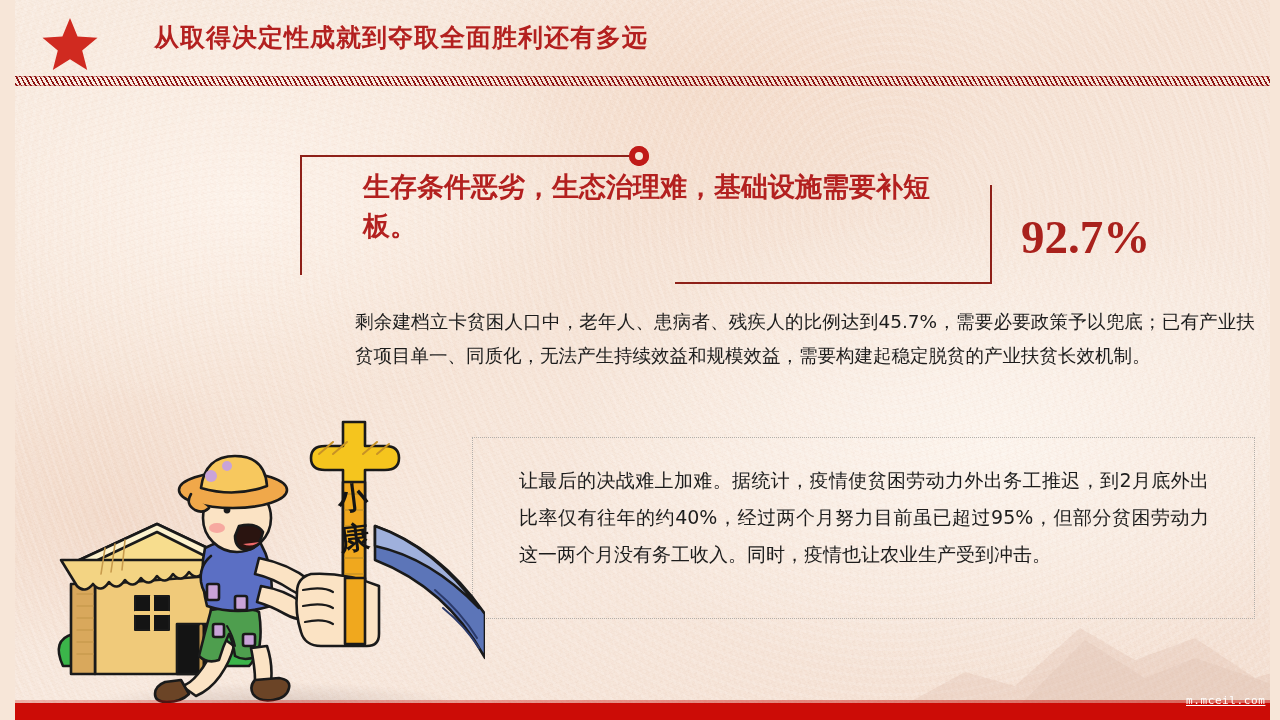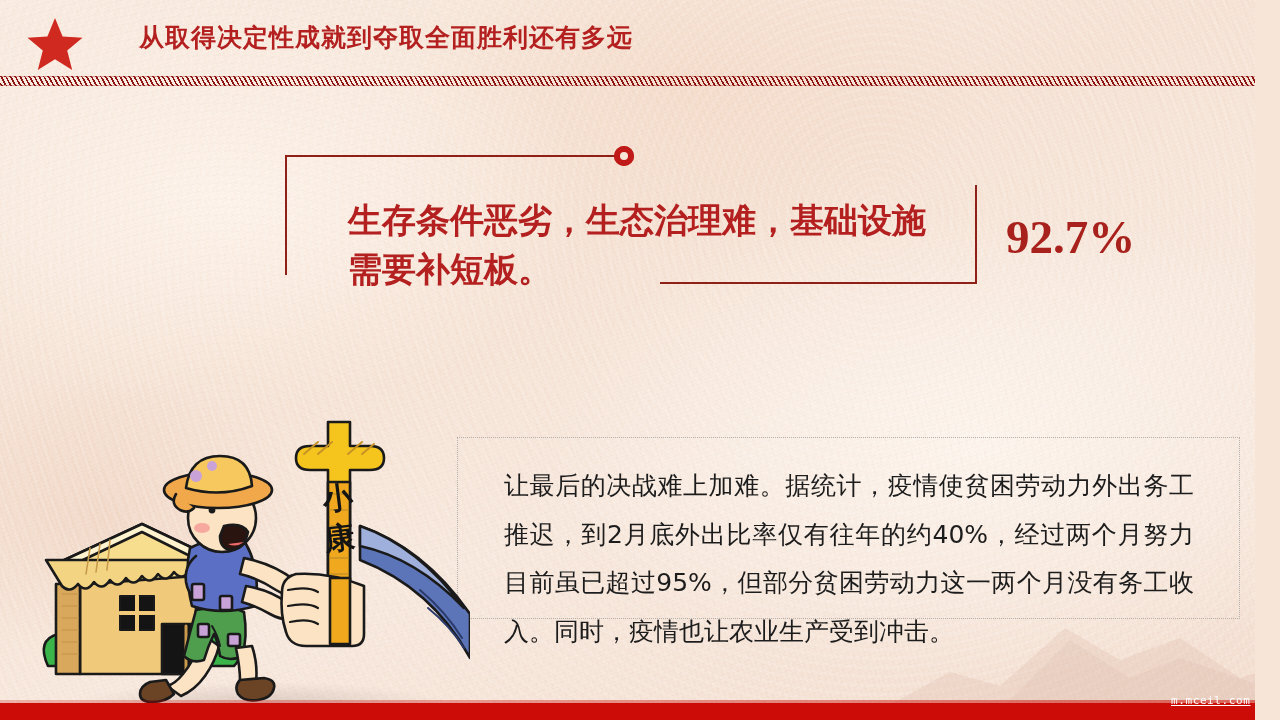--- a/index.html
+++ b/index.html
@@ -9,20 +9,21 @@
     background:#f7e6d8;
   }
   .stage{
     position:relative;width:1255px;height:720px;overflow:hidden;
     background:
       radial-gradient(ellipse 520px 300px at 18% 28%, rgba(255,246,238,.85), rgba(255,246,238,0) 70%),
       radial-gradient(ellipse 620px 340px at 78% 62%, rgba(255,250,244,.75), rgba(255,250,244,0) 70%),
       radial-gradient(ellipse 400px 240px at 55% 12%, rgba(243,214,194,.55), rgba(243,214,194,0) 72%),
       radial-gradient(ellipse 300px 200px at 8% 72%, rgba(238,206,186,.5), rgba(238,206,186,0) 70%),
       linear-gradient(160deg,#f9ece1 0%,#f6e3d5 38%,#f8e9de 62%,#f4dfd1 100%);
+    margin-left: 15px;
   }
   
   .grain{
     position:absolute;inset:0;pointer-events:none;opacity:.5;
     background-image:
       repeating-linear-gradient(27deg, rgba(196,150,125,.055) 0 1px, rgba(255,255,255,0) 1px 3px),
       repeating-linear-gradient(-14deg, rgba(183,135,110,.05) 0 1px, rgba(255,255,255,0) 1px 4px),
       repeating-linear-gradient(71deg, rgba(255,255,255,.18) 0 2px, rgba(255,255,255,0) 2px 5px),
       repeating-radial-gradient(circle at 30% 40%, rgba(190,140,115,.035) 0 2px, rgba(0,0,0,0) 2px 7px);
   }
@@ -64,23 +65,23 @@
   .dot{
     position:absolute;left:614px;top:146px;width:20px;height:20px;
     border-radius:50%;background:#c01a18;
     box-shadow:inset 0 0 0 5px #c01a18;
   }
   .dot::after{
     content:"";position:absolute;left:6px;top:6px;width:8px;height:8px;
     border-radius:50%;background:#f7e6d8;
   }
   .headline{
-    position:absolute;left:348px;top:196px;width:580px;
-    font-size:34px;line-height:1.44;font-weight:bold;color:#b3201f;
-    font-family:Liberation Sans, sans-serif;
+    position:absolute;left:348px;top:170px;width:580px;
+    font-size:27px;line-height:1.44;font-weight:bold;color:#b3201f;
+    font-family:Liberation Mono, monospace;
   }
   .pct{
     position:absolute;left:1006px;top:210px;
     font-size:47px;font-weight:bold;color:#a9211c;letter-spacing:0px;
     font-family:"Liberation Serif","DejaVu Serif",serif;
   }
 
   
   .para{
     position:absolute;left:340px;top:305px;width:900px;
@@ -88,21 +89,21 @@
     font-family:"DejaVu Sans","Liberation Sans",sans-serif;
   }
 
   
   .dbox{
     position:absolute;left:457px;top:437px;width:781px;height:180px;
     border:1px dotted #b4b0ab;
   }
   .dbox-text{
     position:absolute;left:46px;top:24px;width:690px;
-    font-size:25px;line-height:1.94;color:#1c1c1c;text-align:justify;
+    font-size:19px;line-height:1.94;color:#1c1c1c;text-align:justify;
     font-family:"DejaVu Sans","Liberation Sans",sans-serif;
   }
 
   
   .mountain{position:absolute;left:880px;top:600px;width:400px;height:110px;opacity:.55;}
   .ground{
     position:absolute;left:0;top:640px;width:520px;height:65px;
     background:radial-gradient(ellipse 260px 32px at 50% 100%, rgba(150,130,125,.30), rgba(150,130,125,0) 72%);
   }
   .redbar{position:absolute;left:0;top:703px;width:1280px;height:17px;background:#cc0c06;}
@@ -140,20 +141,21 @@
     <div class="title">从取得决定性成就到夺取全面胜利还有多远</div>
   </div>
   <div class="hrule"></div>
 
   <div class="bracket-l"></div>
   <div class="bracket-r"></div>
   <div class="dot"></div>
   <div class="headline">生存条件恶劣，生态治理难，基础设施需要补短板。</div>
   <div class="pct">92.7%</div>
 
+  <div class="para">剩余建档立卡贫困人口中，老年人、患病者、残疾人的比例达到45.7%，需要必要政策予以兜底；已有产业扶贫项目单一、同质化，无法产生持续效益和规模效益，需要构建起稳定脱贫的产业扶贫长效机制。</div>
 
   <div class="dbox">
     <div class="dbox-text">让最后的决战难上加难。据统计，疫情使贫困劳动力外出务工推迟，到2月底外出比率仅有往年的约40%，经过两个月努力目前虽已超过95%，但部分贫困劳动力这一两个月没有务工收入。同时，疫情也让农业生产受到冲击。</div>
   </div>
 
   <svg class="illus" viewBox="0 0 470 312">
     <g stroke="#1a1a1a" stroke-width="2.6" stroke-linejoin="round" stroke-linecap="round">
 
       <g>
         <path d="M48 268 q-12 -26 10 -32 q2 -22 24 -20 q12 -18 30 -6 q20 -10 28 10 q20 2 16 22 q16 8 6 26 Z" fill="#3bb54a"></path>

